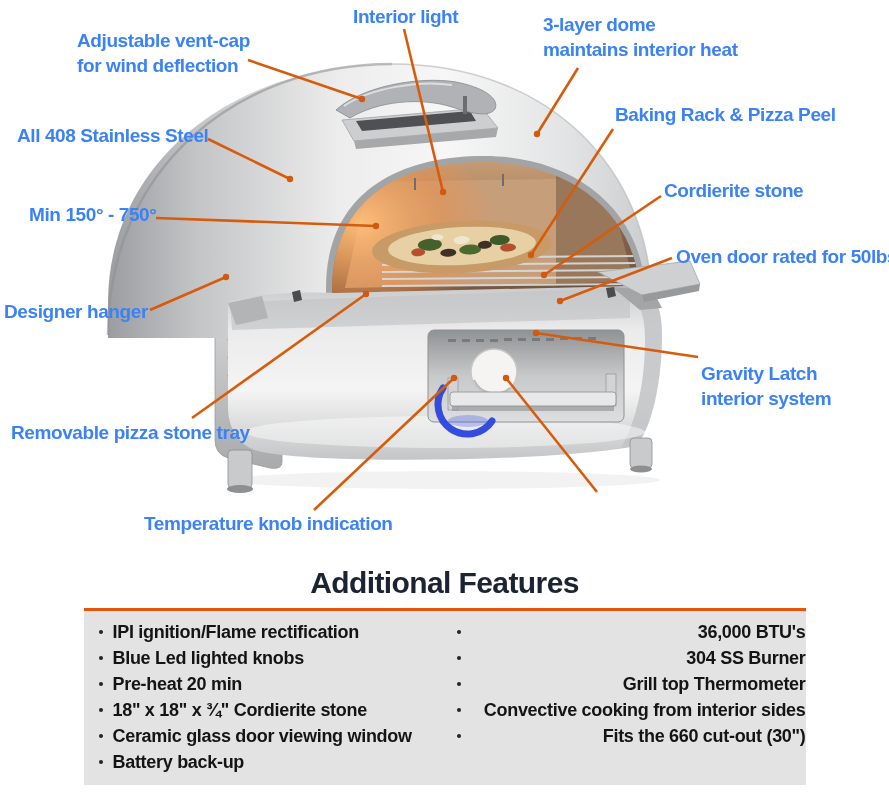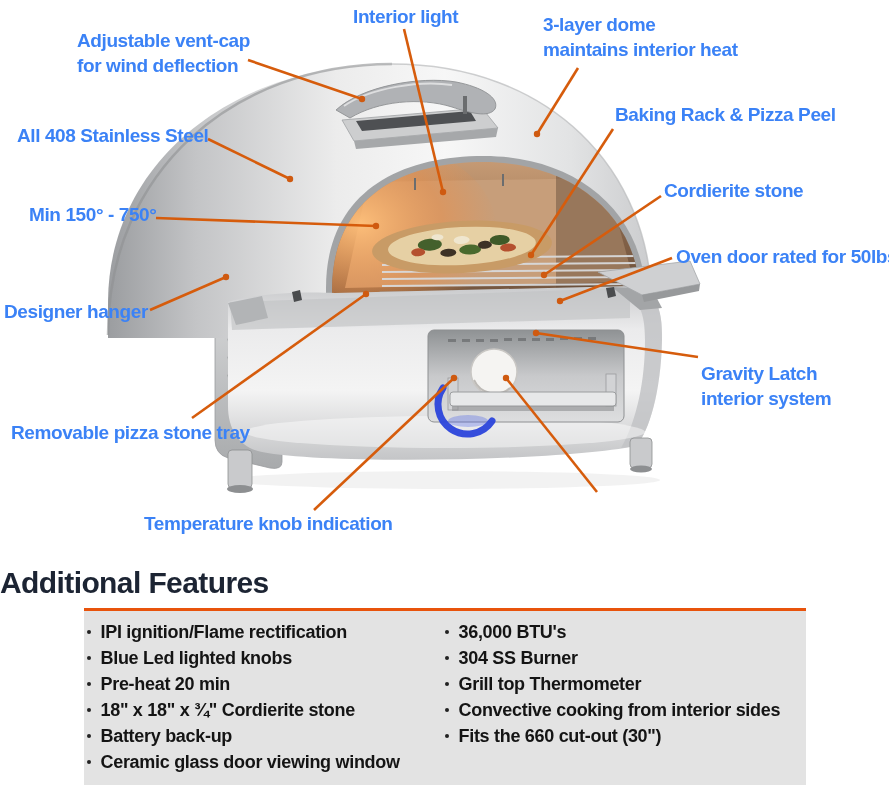--- a/index.html
+++ b/index.html
@@ -20,41 +20,41 @@
     color:#3b82f6;
     white-space:nowrap;
   }
   .callout span{display:block;}
 
   .features{
     position:absolute;left:0;top:566px;width:889px;
   }
   .features h1{
     margin:0;
-    text-align:left;
+    text-align:center;
     font-size:30px;
     line-height:34px;
     font-weight:700;
     letter-spacing:-0.6px;
     color:#1c2433;
   }
   .panel{
     margin:8px auto 0 auto;
     width:722px;
     background:#e3e3e3;
     border-top:3px solid #e8530c;
     padding:8px 0 10px 0;
     display:flex;
   }
   .panel ul{
     list-style:none;
     margin:0;padding:0;
   }
-  .panel ul.colL{width:355px;padding-left:0;}
-  .panel ul.colR{flex:1;padding-left:3px;}
+  .panel ul.colL{width:355px;padding-left:12px;}
+  .panel ul.colR{flex:1;padding-left:3px;text-align:right;}
   .panel li{
     position:relative;
     padding-left:17px;
     font-size:18px;
     font-weight:700;
     letter-spacing:-0.3px;
     line-height:26px;
     color:#141414;
     white-space:nowrap;
   }
@@ -340,22 +340,22 @@
     </div>
 
   <div class="features">
     <h1>Additional Features</h1>
     <div class="panel">
       <ul class="colL">
         <li>IPI ignition/Flame rectification</li>
         <li>Blue Led lighted knobs</li>
         <li>Pre-heat 20 min</li>
         <li>18" x 18" x ¾" Cordierite stone</li>
+        <li>Ceramic glass door viewing window</li>
         <li>Battery back-up</li>
-        <li>Ceramic glass door viewing window</li>
       </ul>
       <ul class="colR">
         <li>36,000 BTU's</li>
         <li>304 SS Burner</li>
         <li>Grill top Thermometer</li>
         <li>Convective cooking from interior sides</li>
         <li>Fits the 660 cut-out (30")</li>
       </ul>
     </div>
   </div>

